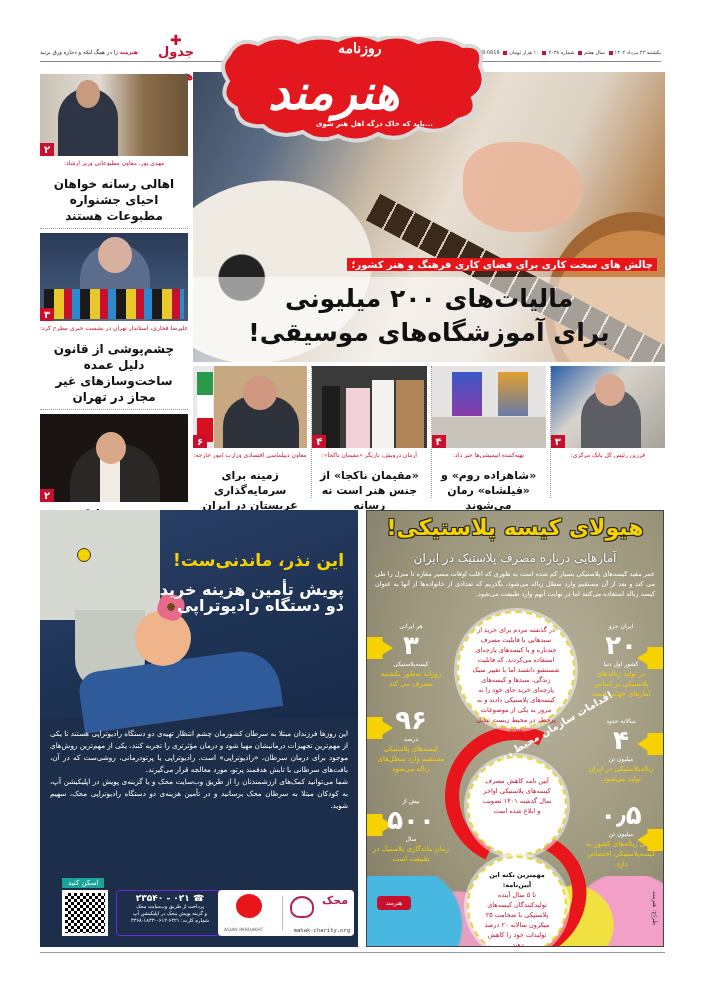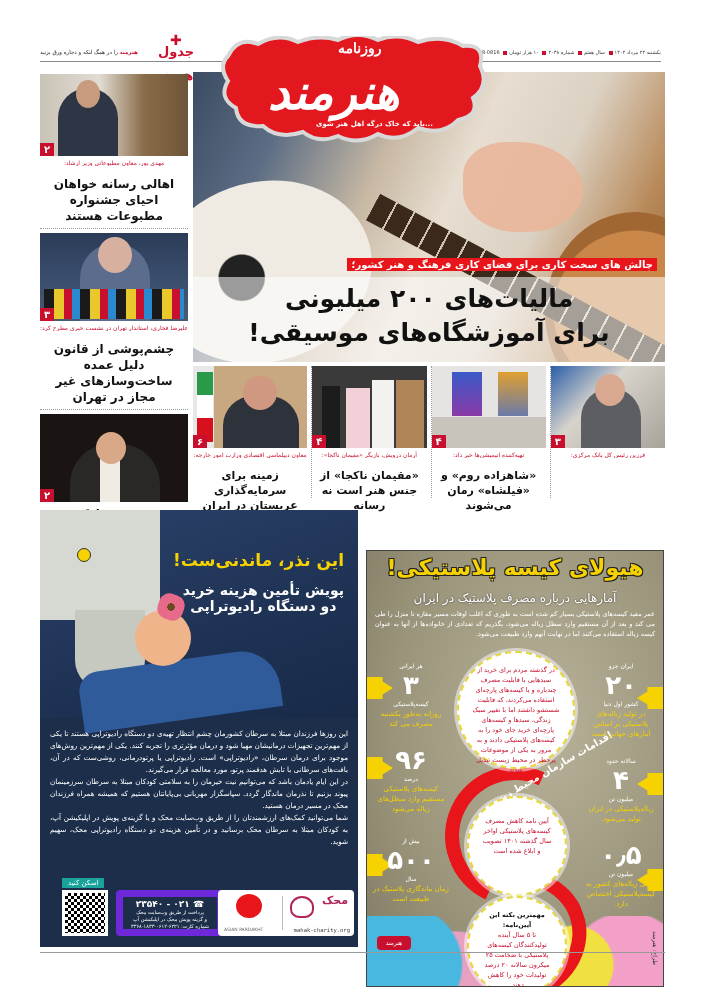--- a/index.html
+++ b/index.html
@@ -42,21 +42,21 @@
 
   
   .mid-row { position: absolute; left: 193px; top: 366px; width: 472px; height: 132px; display:flex; flex-direction: row; gap: 4px; }
   .mnews { flex: 1; border-left: 1px dotted #999; }
   .mnews:last-child { border-left: none; }
   .mnews .photo { height: 82px; }
   .mnews .head { font-size: 11px; line-height: 15px; }
 
   
   .info { position:absolute; left: 366px; top: 510px; width: 298px; height: 437px; overflow:hidden;
-     background: radial-gradient(ellipse at 60% 40%, #b9b29a 0%, #9a947b 60%, #7d7860 100%); border: 1px solid #444; margin-top: 40px; }
+     background: radial-gradient(ellipse at 60% 40%, #b9b29a 0%, #9a947b 60%, #7d7860 100%); border: 1px solid #444; }
   .info-title { position:absolute; left:0; right:0; top:4px; text-align:center; font-size:22px; font-weight:bold; color:#f5d200; text-shadow: 1px 1px 0 #222, -1px -1px 0 #222, 1px -1px 0 #222, -1px 1px 0 #222; }
   .info-sub { position:absolute; left:0; right:0; top:40px; text-align:center; font-size:12px; color:#fff; text-shadow: 0 0 2px #333; }
   .info-intro { position:absolute; left:8px; right:8px; top:58px; font-size:6.5px; line-height:10px; text-align:justify; color:#fff; }
   .circle { position:absolute; background:#fff; border-radius:50%; border:2px dashed #e6d83a; box-shadow: 0 0 0 3px rgba(255,255,255,.5); text-align:center; color:#c8102e; font-size:6.5px; line-height:10px; padding: 12px 12px; }
   .c1 { left:90px; top:100px; width:118px; height:118px; }
   .c2 { left:100px; top:245px; width:100px; height:100px; padding-top: 18px; }
   .c3 { left:100px; top:345px; width:100px; height:100px; padding-top: 12px; }
   .c3 .bold { color:#111; font-weight:bold; }
   .redstrap { position:absolute; left:78px; top:215px; width:140px; height:140px; border-radius:50%; border:14px solid #e8151b; border-right-color: transparent; border-bottom-color: transparent; transform: rotate(-20deg); }
   .redstrap2 { position:absolute; left:80px; top:320px; width:140px; height:130px; border-radius:50%; border:14px solid #e8151b; border-left-color: transparent; border-top-color: transparent; transform: rotate(-20deg); }
@@ -81,30 +81,30 @@
   
   .ad { position:absolute; left: 40px; top: 510px; width: 318px; height: 437px; background: #1c2e4a; overflow:hidden; }
   .ad-art { position:absolute; left:0; top:0; width:100%; height:208px; background: linear-gradient(160deg, #2c426a 0%, #1e3254 60%, #182a48 100%); }
   .machine { position:absolute; left:0; top:0; width:120px; height:110px; background:#d6d8d2; border-radius:0 0 14px 0; }
   .machine2 { position:absolute; left:35px; top:100px; width:70px; height:80px; background:#c5c9c0; border-radius:0 0 30px 30px; }
   .rad { position:absolute; left:37px; top:38px; width:14px; height:14px; border-radius:50%; background:#f5d200; border:1px solid #333; }
   .bed { position:absolute; left:40px; top:150px; width:200px; height:60px; background:#2f5b9a; border-radius: 20px 40px 0 0; transform: rotate(-8deg); }
   .child { position:absolute; left:95px; top:100px; width:56px; height:56px; background:#f0b48a; border-radius:50%; }
   .flower { position:absolute; left:118px; top:84px; width:26px; height:26px; background: radial-gradient(circle, #6a4b20 0 20%, #e86a8a 21% 100%); border-radius: 40%; transform: rotate(20deg); }
   .ad-title { position:absolute; right:14px; top:40px; color:#f5d200; font-size:17px; font-weight:bold; }
-  .ad-sub { position:absolute; right:14px; top:72px; color:#fff; font-size:14px; line-height:16px; font-weight:bold; text-align:center; }
+  .ad-sub { position:absolute; right:14px; top:72px; color:#fff; font-size:16px; line-height:16px; font-weight:bold; text-align:right; }
   .ad-body { position:absolute; left:10px; right:10px; top:218px; color:#fff; font-size:7.2px; line-height:12px; text-align:justify; }
   .ad-body p { margin-bottom: 0; }
   .ad-footer { position:absolute; left:8px; right:8px; top:368px; height:62px; }
   .qr-label { position:absolute; left:14px; top:0; background:#1aa39a; color:#fff; font-size:7px; padding:1px 6px; }
   .qr { position:absolute; left:14px; top:12px; width:46px; height:46px; background:
      repeating-linear-gradient(0deg, #fff 0 3px, #000 3px 6px), #fff; border:3px solid #fff;
      background-image: linear-gradient(45deg,#000 25%,transparent 25%,transparent 75%,#000 75%), linear-gradient(45deg,#000 25%,#fff 25%,#fff 75%,#000 75%);
      background-size: 6px 6px; background-position: 0 0, 3px 3px; }
-  .phone-box { position:absolute; left:68px; top:12px; width:108px; height:46px; border:7px solid #6d28d9; border-radius:4px; color:#fff; text-align:center; padding-top:2px; }
+  .phone-box { position:absolute; left:68px; top:12px; width:108px; height:46px; border:1px solid #6d28d9; border-radius:4px; color:#fff; text-align:center; padding-top:2px; }
   .phone-box .tel { font-size:9px; font-weight:bold; letter-spacing:1px; }
   .phone-box .txt { font-size:5px; line-height:7px; }
   .logos-box { position:absolute; left:170px; top:12px; width:136px; height:46px; background:#fff; border-radius:4px; }
   .mahak { position:absolute; right:6px; top:4px; color:#b0245a; font-size:11px; font-weight:bold; }
   .mahak-url { position:absolute; right:4px; bottom:3px; font-size:5.5px; color:#444; font-family: "DejaVu Sans Mono", monospace; }
   .mahak-icon { position:absolute; right:40px; top:6px; width:24px; height:22px; border:2px solid #b0245a; border-radius:50% 50% 40% 40%; }
   .divider { position:absolute; left:64px; top:6px; width:1px; height:34px; background:#bbb; }
   .asian { position:absolute; left:18px; top:4px; width:26px; height:24px; background:#e8151b; border-radius:50%; }
   .asian-txt { position:absolute; left:6px; bottom:4px; font-size:4.5px; color:#666; }
 
@@ -299,21 +299,20 @@
     <div class="child"></div>
     <div class="flower"></div>
   </div>
   <div class="ad-title">این نذر، ماندنی‌ست!</div>
   <div class="ad-sub">
     <div>پویش تأمین هزینه خرید</div>
     <div>دو دستگاه رادیوتراپی</div>
   </div>
   <div class="ad-body">
     <p>این روزها فرزندان مبتلا به سرطان کشورمان چشم انتظار تهیه‌ی دو دستگاه رادیوتراپی هستند تا یکی از مهم‌ترین تجهیزات درمانیشان مهیا شود و درمان مؤثرتری را تجربه کنند. یکی از مهم‌ترین روش‌های موجود برای درمان سرطان، «رادیوتراپی» است. رادیوتراپی یا پرتودرمانی، روشی‌ست که در آن، بافت‌های سرطانی با تابش هدفمند پرتو، مورد معالجه قرار می‌گیرند.</p>
-    <p>در این ایام یادمان باشد که می‌توانیم نیت خیرمان را به سلامتی کودکان مبتلا به سرطان سرزمینمان پیوند بزنیم تا نذرمان ماندگار گردد. سپاسگزار مهربانی بی‌پایانتان هستیم که همیشه همراه فرزندان محک در مسیر درمان هستید.</p>
     <p>شما می‌توانید کمک‌های ارزشمندتان را از طریق وب‌سایت محک و یا گزینه‌ی پویش در اپلیکیشن آپ، به کودکان مبتلا به سرطان محک برسانید و در تأمین هزینه‌ی دو دستگاه رادیوتراپی محک، سهیم شوید.</p>
   </div>
   <div class="ad-footer">
     <div class="qr-label">اسکن کنید</div>
     <div class="qr"></div>
     <div class="phone-box">
       <div class="tel"><span>☎</span> <span>۰۲۱ - ۲۳۵۴۰</span></div>
       <div class="txt">پرداخت از طریق وب‌سایت محک</div>
       <div class="txt">و گزینه پویش محک در اپلیکیشن آپ</div>
       <div class="txt">شماره کارت: ۶۲۲۱-۰۶۱۲-۱۸۳۳-۳۳۶۸</div>

